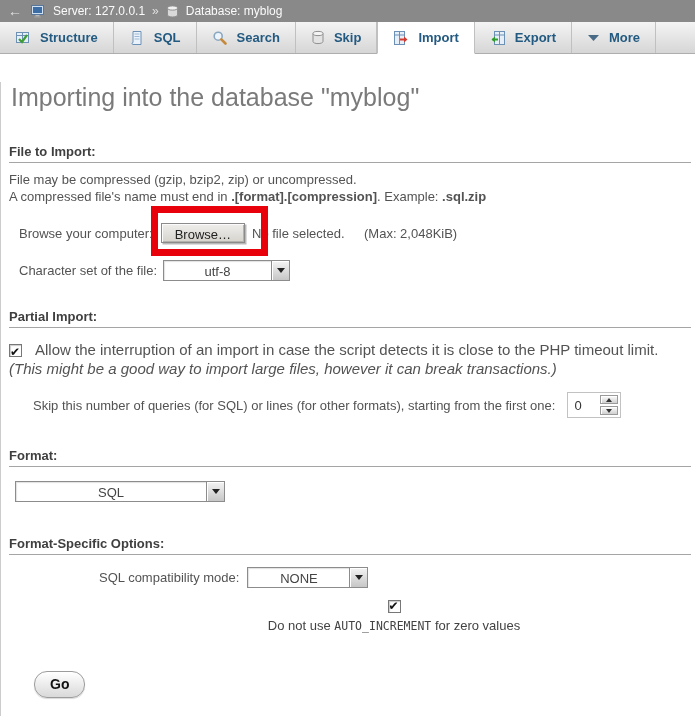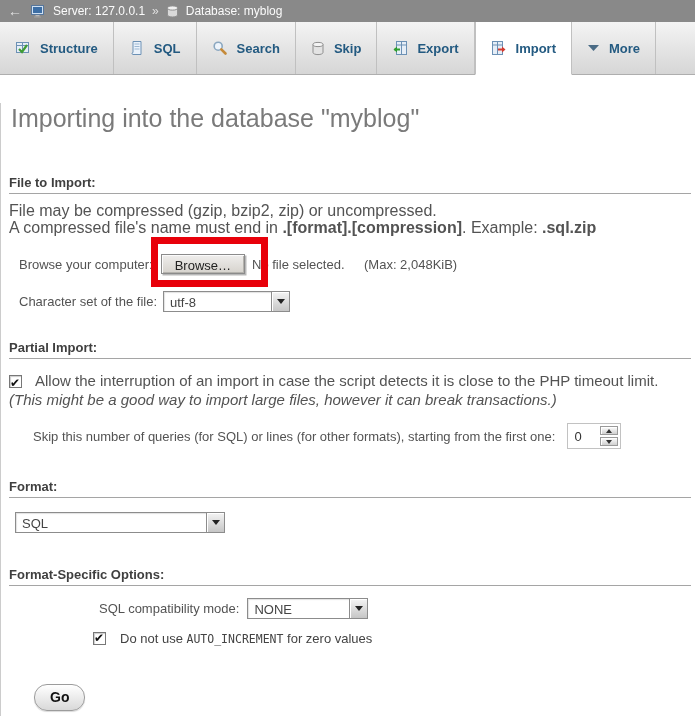--- a/index.html
+++ b/index.html
@@ -9,59 +9,59 @@
 
   
   .topbar { height:22px; background:#898989; display:flex; align-items:center;
     gap:7px; padding-left:6px; color:#f2f2f2; font-size:12px; }
   .back-arrow { color:#e3e3e3; font-size:14px; width:18px; text-align:center; }
   .crumb-text { color:#fbfbfb; }
   .crumb-sep { color:#e0e0e0; }
   .icon16 { display:inline-flex; align-items:center; }
 
   
-  .tabbar { height:53px; background:linear-gradient(#f4f4f4,#d6d6d6);
+  .tabbar { height:32px; background:linear-gradient(#f4f4f4,#d6d6d6);
     border-bottom:1px solid #aeaeae; display:flex; }
   .tab { display:flex; align-items:center; gap:9px; padding:0 15px;
     border-right:1px solid #c0c0c0; color:#235a81; font-weight:bold;
     font-size:13px; cursor:pointer; }
   .tab.active { background:#fff; margin-bottom:-1px; border-bottom:1px solid #fff;
     border-left:1px solid #c0c0c0; }
 
   
   .content { border-left:1px solid #cccccc; min-height:656px; }
   h1 { margin:28px 8px 0 10px; font-size:25px; font-weight:normal;
     color:#7a7a7a; line-height:30px; }
   .section-heading { margin:0 4px 0 8px; font-weight:bold; font-size:13px;
     color:#3f3f3f; padding-bottom:3px; border-bottom:1px solid #a5a5a5; }
-  #h-file { margin-top:42px; }
+  #h-file { margin-top:32px; }
   #h-partial { margin-top:26px; }
   #h-format { margin-top:30px; }
   #h-fso { margin-top:34px; }
-  .body-text { margin:8px 8px 0 8px; font-size:16px; color:#535353; line-height:17px; }
+  .body-text { margin:8px 8px 0 8px; font-size:13px; color:#535353; line-height:17px; }
   .b { font-weight:bold; }
 
   .browse-row { position:relative; margin-top:6px; height:44px; display:flex;
     align-items:center; padding-left:18px; font-size:13px; color:#535353; }
   .red-rect { position:absolute; left:150px; top:-5px; width:117px; height:50px;
     border:7px solid #e8000a; z-index:6; pointer-events:none; }
   .btn-browse { margin-left:8px; padding:3px 13px 0; font-size:13px; color:#222;
     background:linear-gradient(#efeeec,#d6d3cd); border:1px solid #8b8b8b;
     box-shadow:inset 1px 1px 0 #fbfbfb, inset -1px -1px 0 #b4b2ad,
       1.5px 1.5px 0 rgba(0,0,0,.28); cursor:pointer; }
   .no-file { margin-left:7px; }
   .max-size { position:absolute; left:363px; }
 
   .charset-row { display:flex; align-items:center; padding-left:18px; height:26px;
     margin-top:2px; font-size:13px; color:#535353; }
 
   
   .sel { display:inline-flex; align-items:stretch; height:21px; background:#fff;
     border:1px solid #8c8c8c; box-shadow:inset 1px 1px 1px rgba(0,0,0,.12);
-    cursor:pointer; }
+    cursor:pointer;text-align:center; }
   .sel-text { flex:1; font-size:13px; color:#444; padding:3px 6px; white-space:nowrap;
     overflow:hidden; }
   .sel-btn { width:18px; background:linear-gradient(#f4f4f4,#c6c6c6);
     border-left:1px solid #8c8c8c; box-shadow:inset 1px 1px 0 #fff;
     display:flex; align-items:center; justify-content:center; }
   .tri-down { width:0; height:0; border-top:5px solid #222;
     border-left:4px solid transparent; border-right:4px solid transparent; }
 
   
   .checkbox { display:inline-block; width:13px; height:13px; background:#fff;
@@ -86,21 +86,21 @@
   .tri-up-s { width:0; height:0; border-bottom:4px solid #333;
     border-left:3px solid transparent; border-right:3px solid transparent; }
   .tri-down-s { width:0; height:0; border-top:4px solid #333;
     border-left:3px solid transparent; border-right:3px solid transparent; }
 
   .format-row { margin-top:14px; padding-left:14px; }
   .compat-row { margin-top:12px; padding-left:98px; display:flex;
     align-items:center; font-size:13px; color:#535353; }
   .compat-row .sel { margin-left:8px; }
   .autoinc-row { margin-top:12px; padding-left:92px; display:flex;
-    align-items:center; gap:14px; font-size:13px; color:#434343; }
+    align-items:center; gap:5px; font-size:13px; color:#434343;flex-direction:column; }
   .mono { font-family:"DejaVu Sans Mono","Liberation Mono",monospace;
     font-size:11.5px; }
 
   .go-row { margin-top:38px; padding-left:33px; }
   .btn-go { padding:4px 15px 5px; font-size:14px; font-weight:bold; color:#111;
     background:linear-gradient(#ffffff,#d9d9d9); border:1px solid #9c9c9c;
     border-radius:13px; box-shadow:0 1px 1px rgba(0,0,0,.15); cursor:pointer; }
 </style>
 </head>
 <body>
@@ -162,43 +162,43 @@
     </div>
     <div class="tab">
       <span class="icon16">
         <svg width="14" height="15" viewBox="0 0 14 15">
             <path d="M2 3.5v8c0 1.2 2.3 2.1 5 2.1s5-.9 5-2.1v-8" fill="#e3e3e3" stroke="#8f8f8f"></path>
             <ellipse cx="7" cy="3.5" rx="5" ry="2.1" fill="#f4f4f4" stroke="#8f8f8f"></ellipse>
           </svg>
       </span>
       <span>Skip</span>
     </div>
+    <div class="tab active">
+      <span class="icon16">
+        <svg width="16" height="16" viewBox="0 0 16 16">
+            <rect x="1.5" y="1.5" width="10" height="13" fill="#e6eef7" stroke="#6c91b5"></rect>
+            <line x1="1.5" y1="5" x2="11.5" y2="5" stroke="#6c91b5"></line>
+            <line x1="6.5" y1="1.5" x2="6.5" y2="14.5" stroke="#6c91b5"></line>
+            <path d="M7 9.5 H12.5" stroke="#d23b30" stroke-width="2"></path>
+            <path d="M11 6.5 L14.5 9.5 L11 12.5 z" fill="#d23b30"></path>
+          </svg>
+      </span>
+      <span>Import</span>
+    </div>
     <div class="tab">
       <span class="icon16">
         <svg width="16" height="16" viewBox="0 0 16 16">
             <rect x="4.5" y="1.5" width="10" height="13" fill="#e6eef7" stroke="#6c91b5"></rect>
             <line x1="4.5" y1="5" x2="14.5" y2="5" stroke="#6c91b5"></line>
             <line x1="9.5" y1="1.5" x2="9.5" y2="14.5" stroke="#6c91b5"></line>
             <path d="M8 9.5 H2.5" stroke="#2f9e2f" stroke-width="2"></path>
             <path d="M5 6.5 L1.5 9.5 L5 12.5 z" fill="#2f9e2f"></path>
           </svg>
       </span>
       <span>Export</span>
-    </div>
-    <div class="tab active">
-      <span class="icon16">
-        <svg width="16" height="16" viewBox="0 0 16 16">
-            <rect x="1.5" y="1.5" width="10" height="13" fill="#e6eef7" stroke="#6c91b5"></rect>
-            <line x1="1.5" y1="5" x2="11.5" y2="5" stroke="#6c91b5"></line>
-            <line x1="6.5" y1="1.5" x2="6.5" y2="14.5" stroke="#6c91b5"></line>
-            <path d="M7 9.5 H12.5" stroke="#d23b30" stroke-width="2"></path>
-            <path d="M11 6.5 L14.5 9.5 L11 12.5 z" fill="#d23b30"></path>
-          </svg>
-      </span>
-      <span>Import</span>
     </div>
     <div class="tab">
       <span class="icon16">
         <svg width="13" height="8" viewBox="0 0 13 8">
             <path d="M1 1 h11 l-5.5 6 z" fill="#4a6b85"></path>
           </svg>
       </span>
       <span>More</span>
     </div>
   </div>

